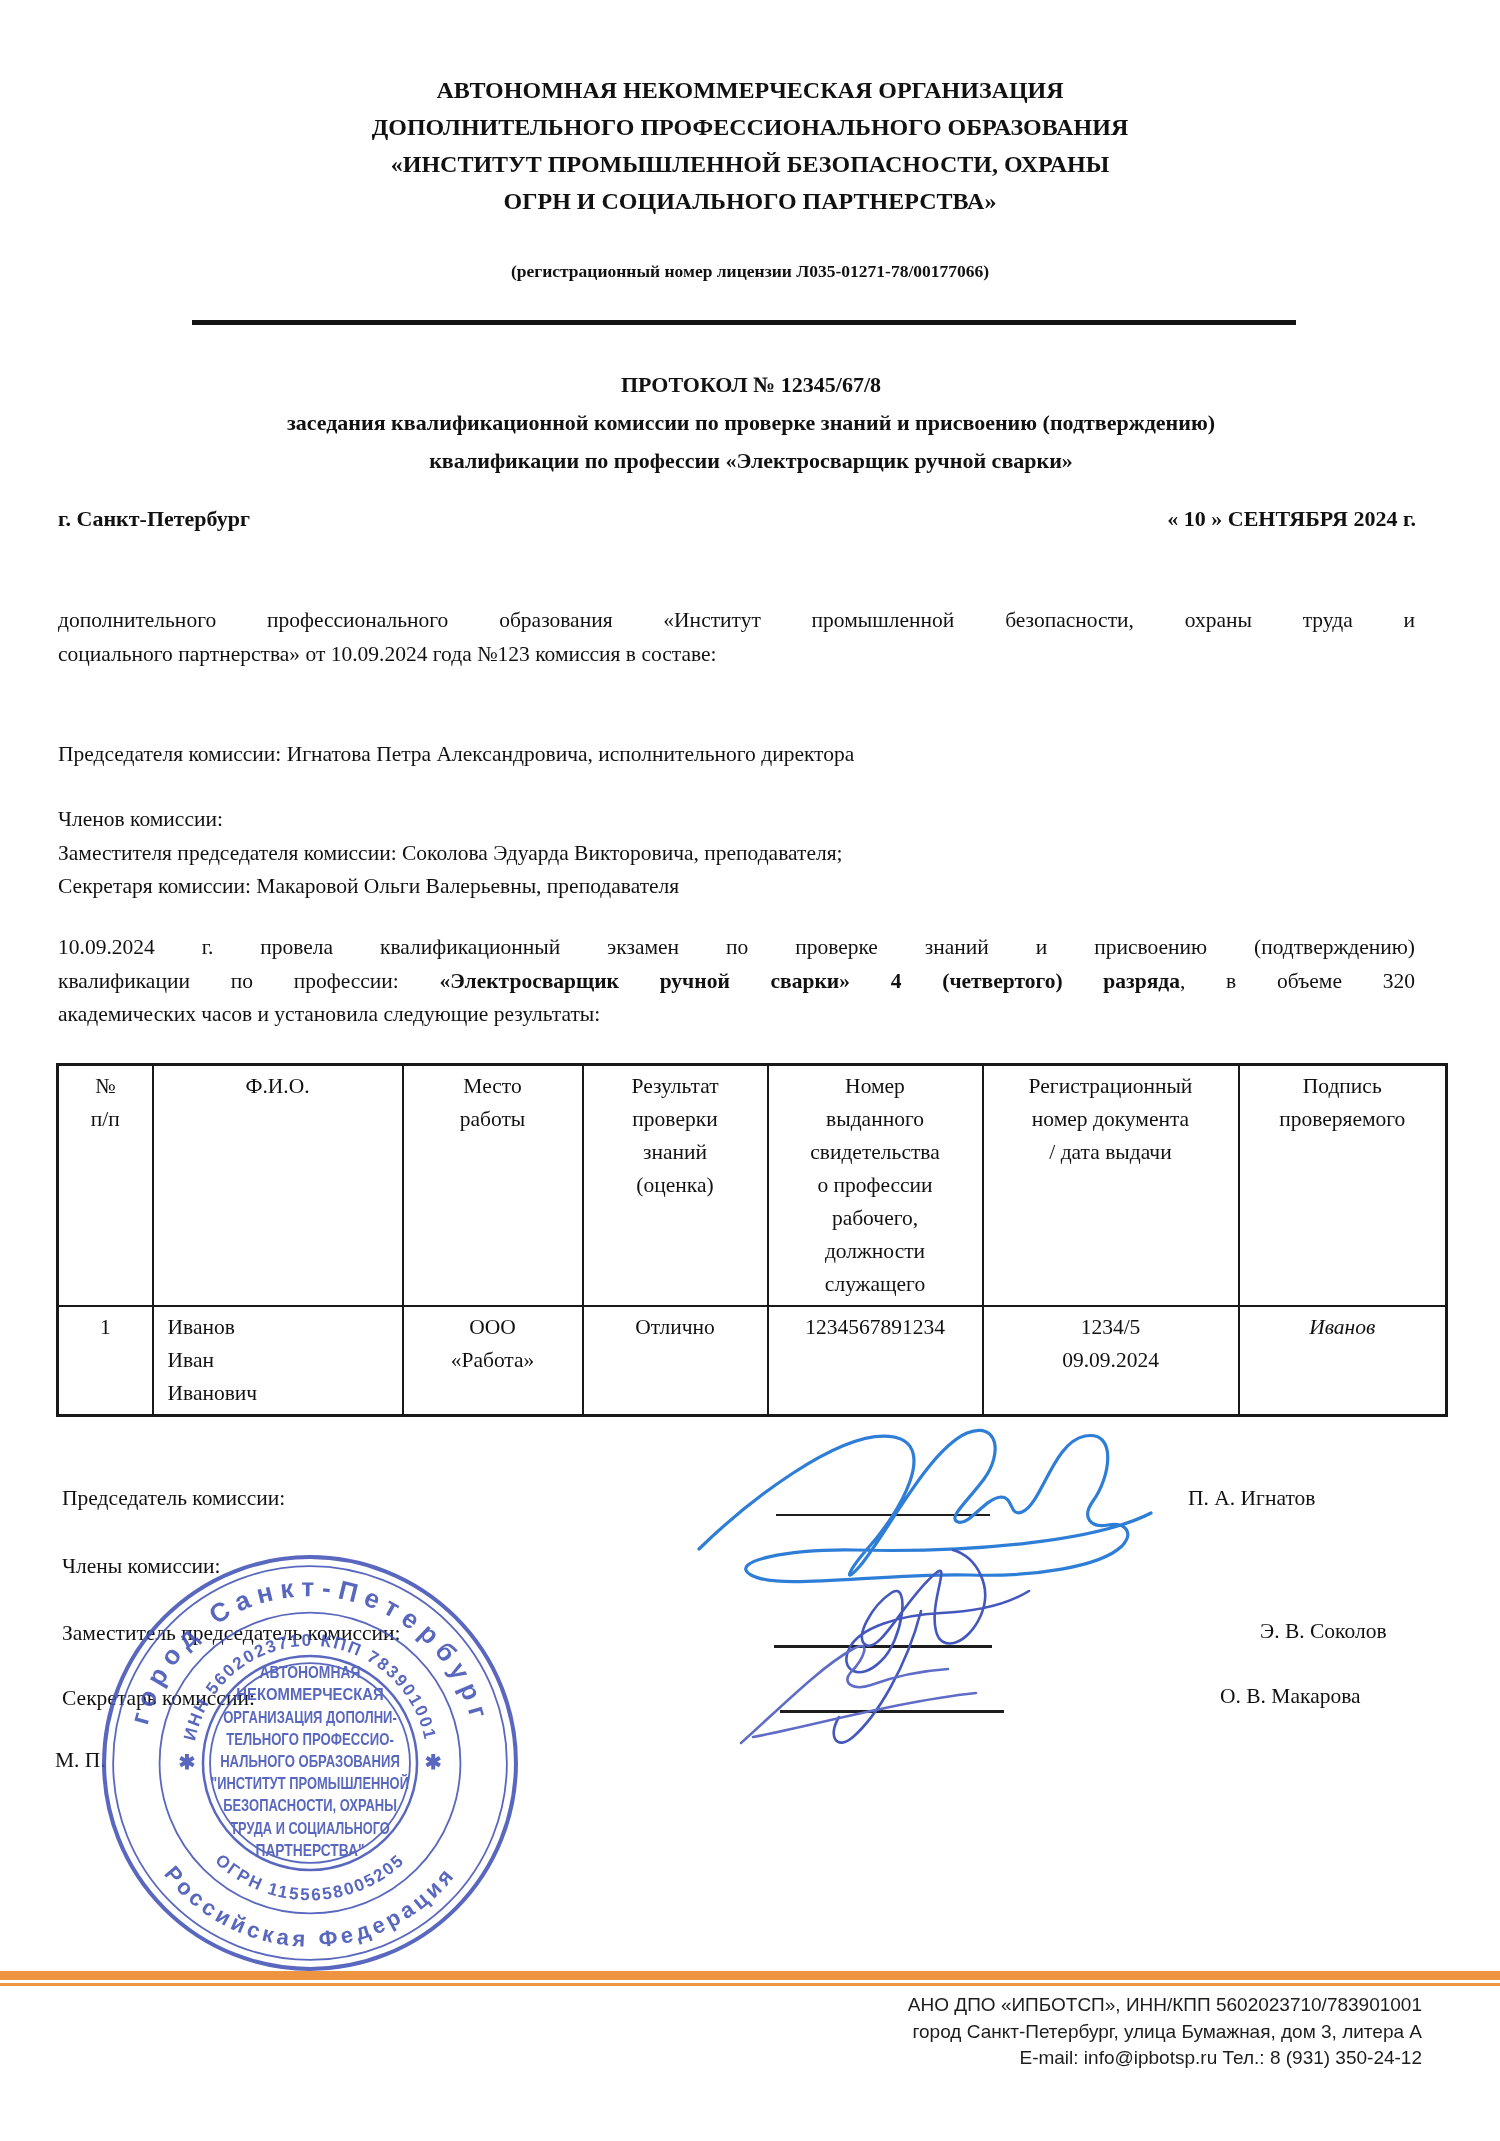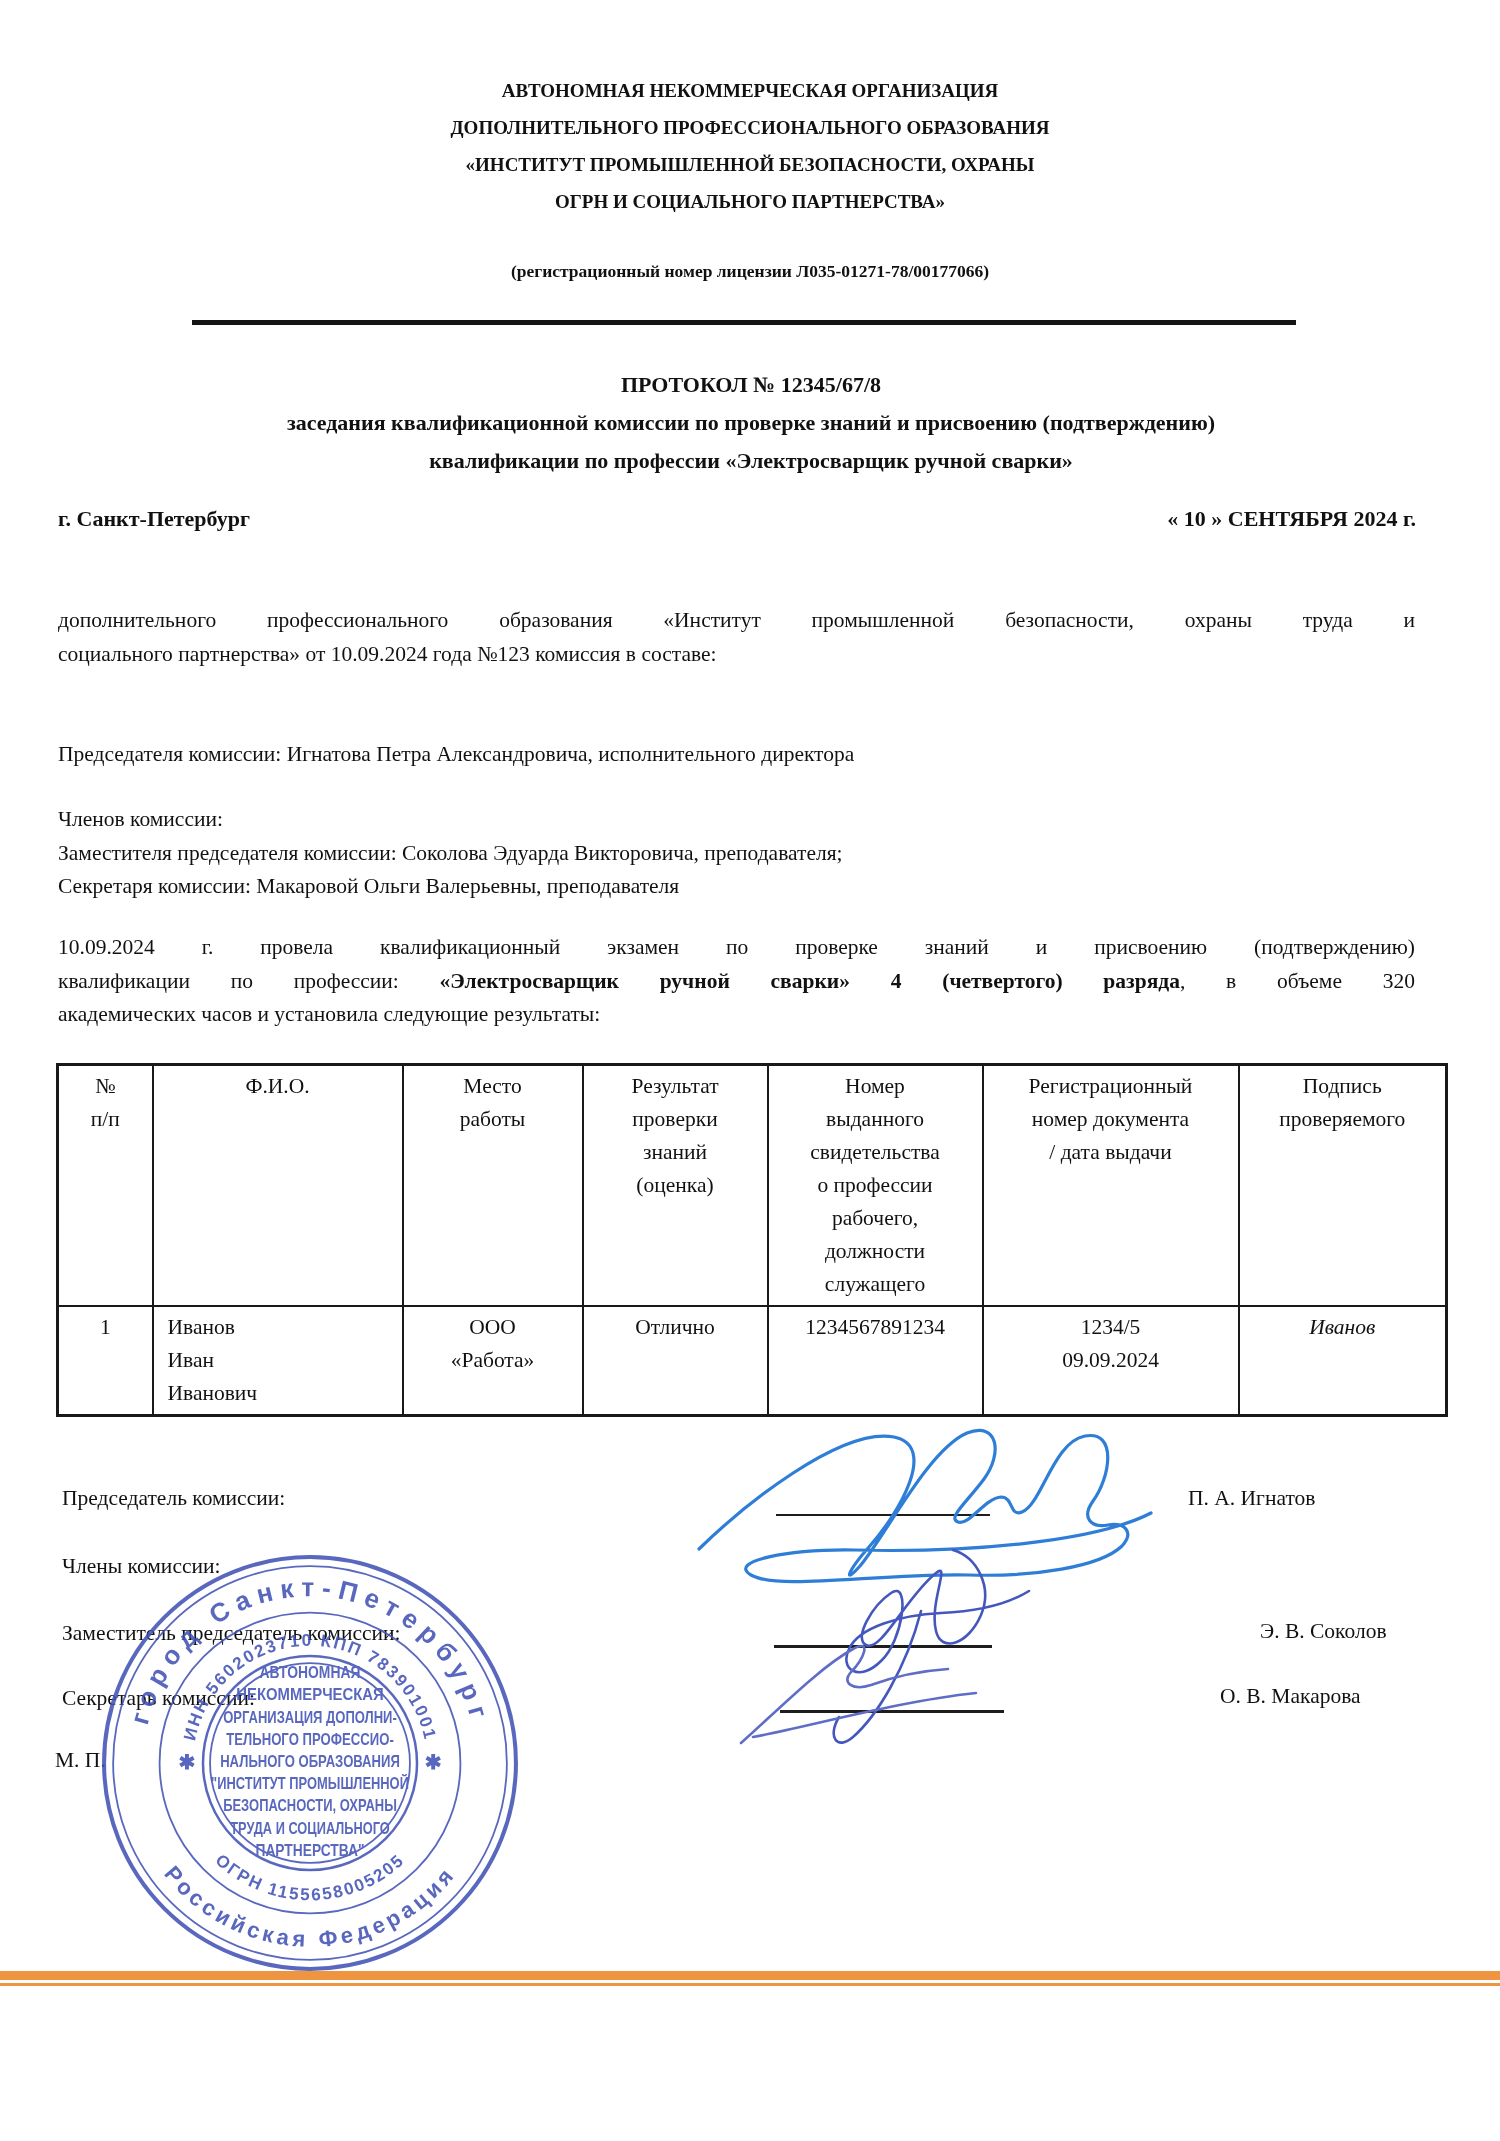--- a/index.html
+++ b/index.html
@@ -1,21 +1,21 @@
 <!DOCTYPE html>
 <html><head>
 <meta charset="utf-8">
 <style>
   html,body{margin:0;padding:0;background:#9a9a9a;}
   .page{position:relative;width:1500px;height:2141px;background:#ffffff;margin:0 auto;
         font-family:"Liberation Serif", serif;color:#111;overflow:hidden;}
   .abs{position:absolute;}
   .bold{font-weight:bold;}
   
-  .org-header{top:72px;left:100px;width:1300px;font-size:19px;line-height:37px;font-weight:bold;text-align:center;}
+  .org-header{top:72px;left:100px;width:1300px;font-size:24px;line-height:37px;font-weight:bold;text-align:center;}
   .license{top:257px;left:100px;width:1300px;font-size:17.5px;line-height:29px;font-weight:bold;text-align:center;}
   .rule{top:320px;left:192px;width:1104px;height:5px;background:#141414;}
   .protocol-title{top:366px;left:58px;width:1386px;font-size:22px;line-height:38px;font-weight:bold;text-align:center;}
   .place-date{top:506px;left:58px;width:1358px;display:flex;justify-content:space-between;
               font-size:22px;font-weight:bold;}
   
   .bodytext{font-size:21.5px;line-height:33.5px;}
   .para1{top:604px;left:58px;width:1357px;}
   .jline{text-align:justify;text-align-last:justify;}
   .chairman{top:738px;left:58px;width:1357px;}
@@ -199,14 +199,19 @@
   <svg class="abs overlay-svg" width="1500" height="2141" viewBox="0 0 1500 2141">
     <g fill="none" stroke-linecap="round" stroke-linejoin="round">
       <path stroke="#2e7ed8" stroke-width="3.2" d="M 699,1549 C 742,1507 840,1427 894,1437 C 938,1446 900,1512 869,1547 C 847,1572 843,1585 860,1566 C 886,1535 928,1450 967,1433 C 998,1421 1003,1453 984,1479 C 967,1502 947,1518 958,1522 C 969,1526 985,1498 1001,1497 C 1014,1497 1009,1517 1022,1512 C 1042,1504 1053,1442 1085,1436 C 1118,1430 1110,1478 1093,1501 C 1081,1518 1091,1528 1108,1525 C 1126,1522 1134,1533 1122,1546 C 1100,1567 1034,1577 969,1575 C 879,1573 779,1591 751,1575 C 727,1561 789,1549 854,1550 C 974,1553 1097,1541 1151,1513"></path>
       <path stroke="#4457bd" stroke-width="2.6" d="M 953,1550 C 977,1557 993,1587 981,1615 C 968,1645 941,1653 936,1631 C 929,1603 951,1561 936,1573 C 906,1597 881,1653 866,1645 C 853,1638 873,1605 891,1593 C 911,1579 903,1641 881,1661 C 859,1683 839,1669 849,1649 C 859,1627 901,1615 941,1613 C 991,1611 1016,1599 1029,1591 M 921,1611 C 906,1669 876,1717 853,1737 C 837,1751 827,1737 839,1717"></path>
       <path stroke="#5f6dc6" stroke-width="2.6" d="M 741,1743 C 776,1712 820,1667 853,1649 C 873,1638 863,1660 851,1672 C 841,1683 853,1691 871,1685 C 893,1677 918,1671 948,1669 M 753,1737 C 800,1729 898,1701 976,1693"></path>
     </g>
   </svg>
 
   <div class="abs footer-bar1" style="background: rgb(239, 149, 66);"></div>
   <div class="abs footer-bar2" style="background: rgb(239, 149, 66);"></div>
+  <div class="abs footer-text">
+    <div>АНО ДПО «ИПБОТСП», ИНН/КПП 5602023710/783901001</div>
+    <div>город Санкт-Петербург, улица Бумажная, дом 3, литера А</div>
+    <div>E-mail: info@ipbotsp.ru Тел.: 8 (931) 350-24-12</div>
+  </div>
 
 </div>
 
 </body></html>

